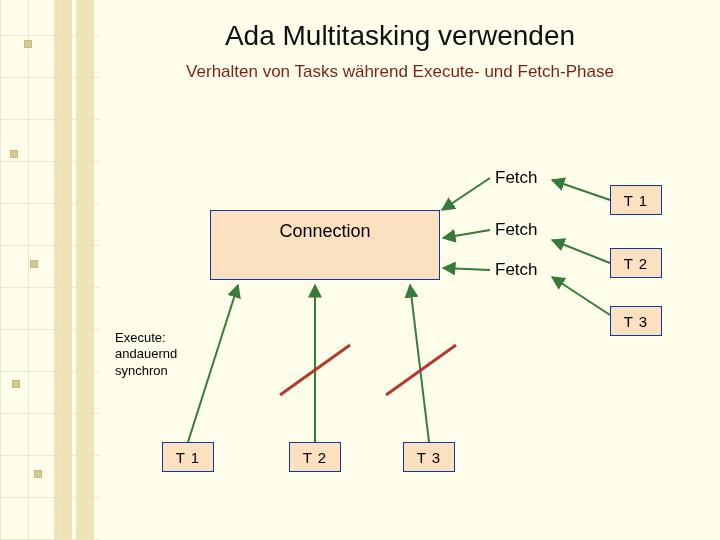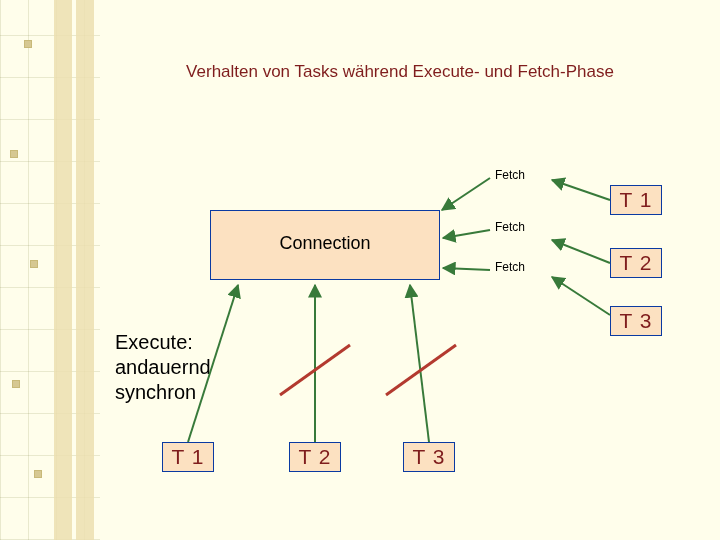--- a/index.html
+++ b/index.html
@@ -74,61 +74,61 @@
     left: 210px;
     top: 210px;
     width: 230px;
     height: 70px;
     background: #FCE1C1;
     border: 1.5px solid #0a3aa2;
     box-sizing: border-box;
     display: flex;
     align-items: flex-start;
     justify-content: center;
-    padding-top: 22px;
+    padding-top: 10px;
     font-size: 18px;
     color: #000;
   }
 
   .label {
     position: absolute;
-    font-size: 12px;
+    font-size: 17px;
     color: #000;
   }
   .fetch1 { left: 495px; top: 168px; }
   .fetch2 { left: 495px; top: 220px; }
   .fetch3 { left: 495px; top: 260px; }
 
   .tbox {
     position: absolute;
     width: 52px;
     height: 30px;
     background: #FCE1C1;
     border: 1.5px solid #0a3aa2;
     box-sizing: border-box;
     display: flex;
     align-items: center;
     justify-content: center;
-    font-size: 21px;
-    color: #7f1d1d;
+    font-size: 15px;
+    color: #000000;
     letter-spacing: 1px;
   }
   .t1r { left: 610px; top: 185px; }
   .t2r { left: 610px; top: 248px; }
   .t3r { left: 610px; top: 306px; }
 
   .t1b { left: 162px; top: 442px; }
   .t2b { left: 289px; top: 442px; }
   .t3b { left: 403px; top: 442px; }
 
   .exec-text {
     position: absolute;
     left: 115px;
     top: 330px;
-    font-size: 20px;
+    font-size: 13px;
     color: #000;
     line-height: 1.25;
   }
 
   svg.arrows {
     position: absolute;
     left: 0; top: 0;
     width: 720px;
     height: 540px;
     pointer-events: none;
@@ -143,20 +143,21 @@
     <div class="col cA"></div>
     <div class="col cB"></div>
 
     <div class="dot" style="left:24px; top:40px;"></div>
     <div class="dot" style="left:10px; top:150px;"></div>
     <div class="dot" style="left:30px; top:260px;"></div>
     <div class="dot" style="left:12px; top:380px;"></div>
     <div class="dot" style="left:34px; top:470px;"></div>
   </div>
 
+  <div class="title">Ada Multitasking verwenden</div>
   <div class="subtitle">Verhalten von Tasks während Execute- und Fetch-Phase</div>
 
   <div class="conn-box">
     <span>Connection</span>
   </div>
 
   <div class="label fetch1">Fetch</div>
   <div class="label fetch2">Fetch</div>
   <div class="label fetch3">Fetch</div>
 

